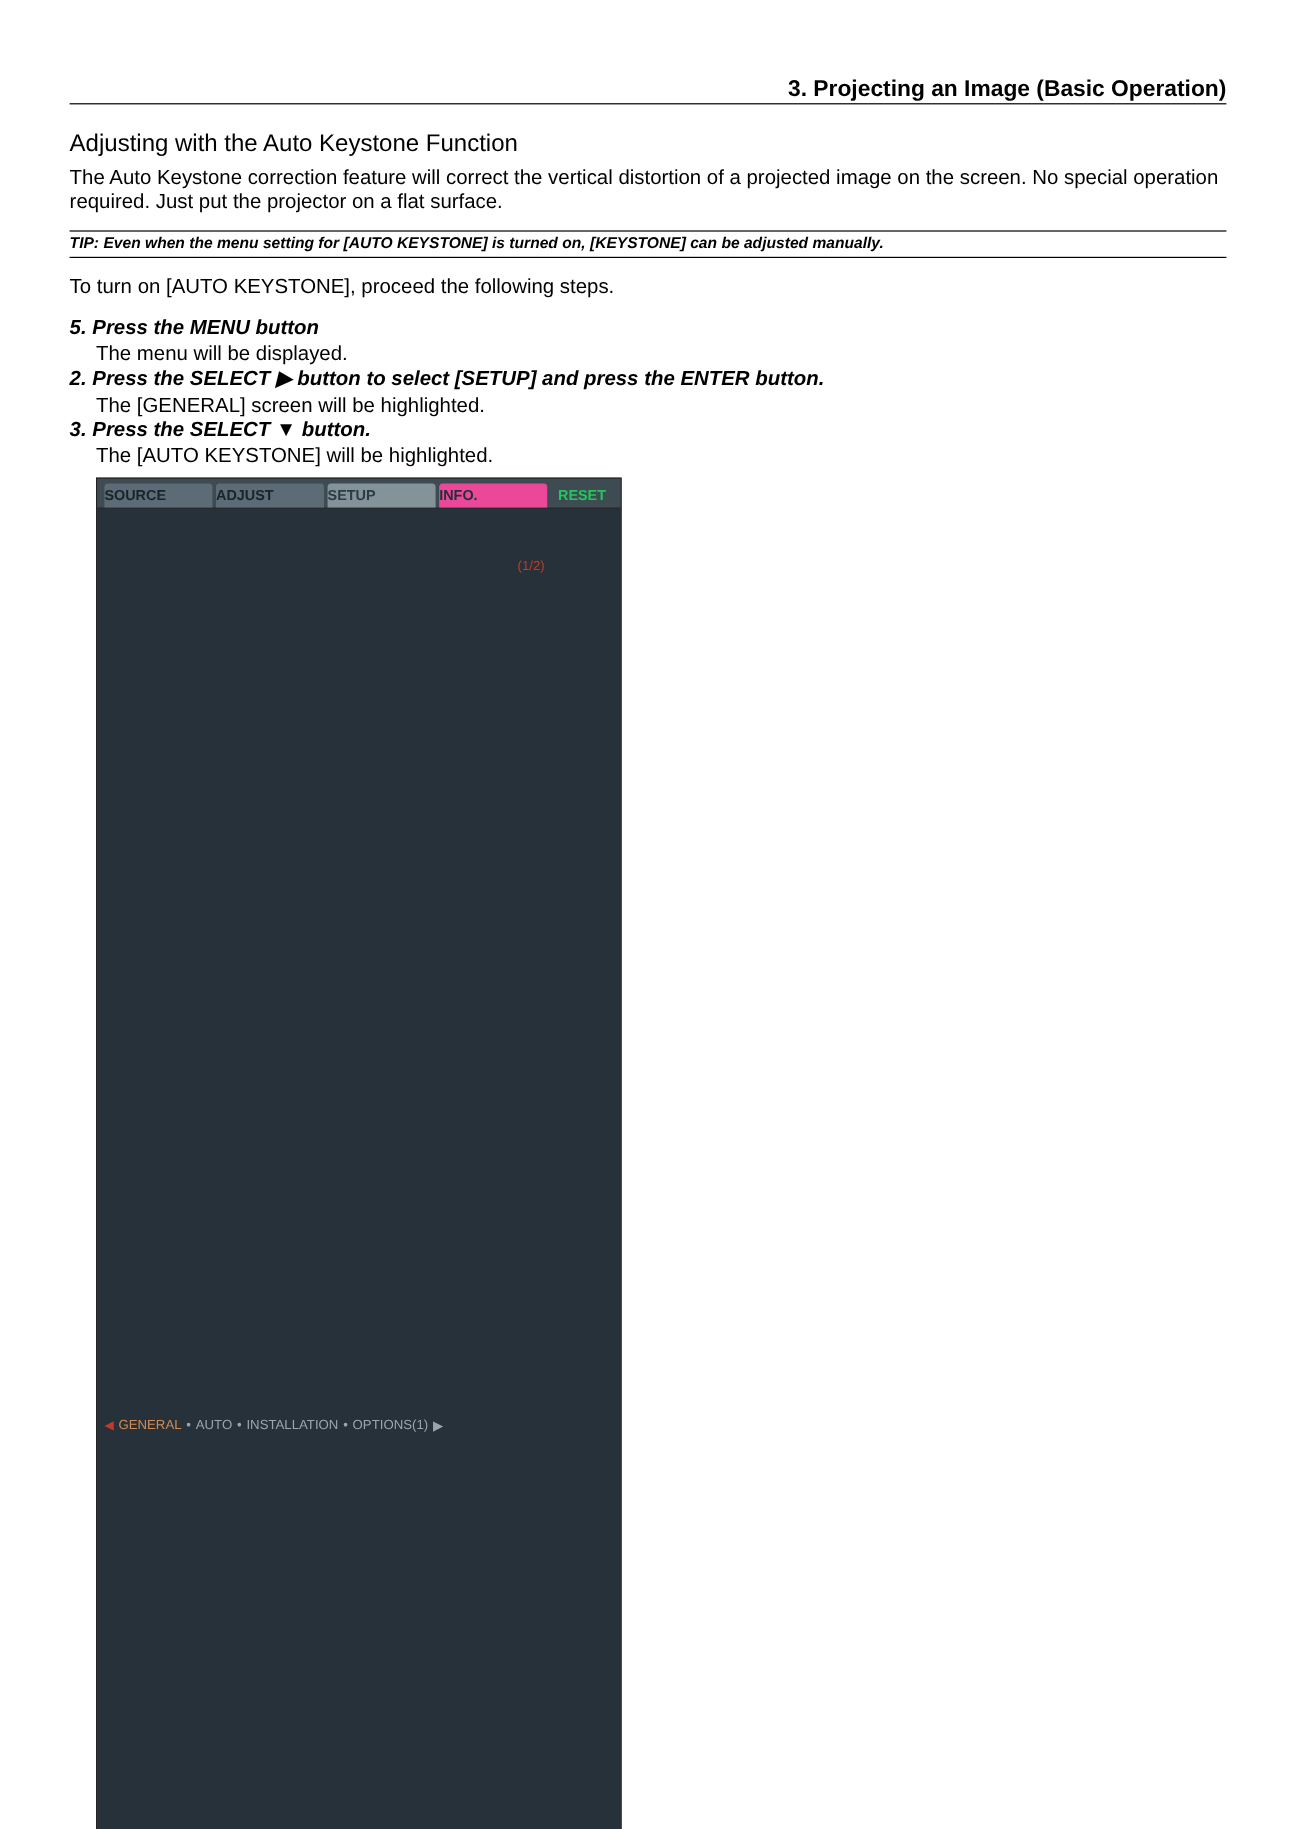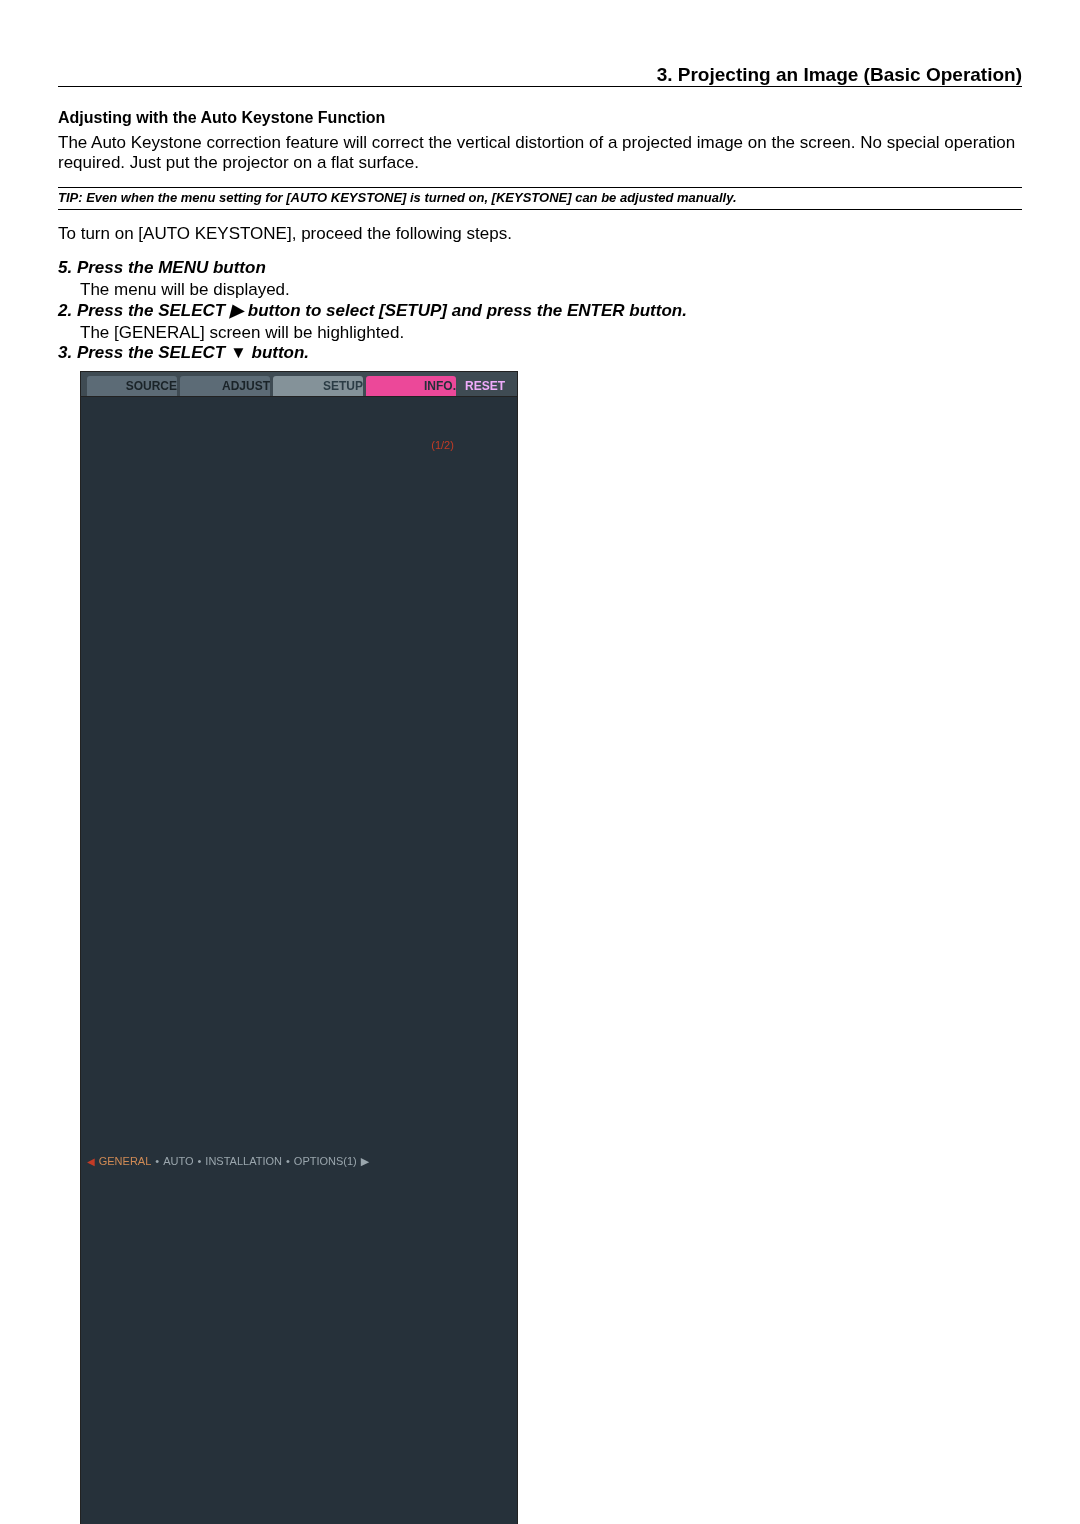--- a/index.html
+++ b/index.html
@@ -19,22 +19,22 @@
   }
   .section-header {
     text-align: right;
     font-weight: bold;
     font-size: 19px;
     border-bottom: 1.5px solid #000;
     padding-bottom: 0;
     margin-top: 24px;
   }
   .sub-heading {
-    font-weight: bold;
-    font-size: 16px;
+    font-weight: normal;
+    font-size: 20px;
     margin-top: 22px;
   }
   .body-text {
     font-size: 17px;
     margin-top: 6px;
   }
   .top-rule {
     border-top: 1.5px solid #000;
     margin-top: 14px;
     padding-top: 2px;
@@ -77,28 +77,28 @@
     padding: 4px 6px 0 6px;
     gap: 3px;
     border-bottom: 1px solid #222;
   }
   .osd-tab {
     flex: 1;
     background: #5c6b76;
     color: #1a2328;
     font-weight: bold;
     font-size: 12px;
-    text-align: right;
+    text-align: left;
     padding: 3px 0;
     border-radius: 3px 3px 0 0;
   }
   .osd-tab.active { background: #ec4899; color: #233039; }
   .osd-tab.setup { background: #849299; color: #2b3c45; }
   .osd-reset {
-    color: #f0abfc;
+    color: #22c55e;
     font-weight: bold;
     font-size: 12px;
     padding: 3px 6px;
   }
   .osd-subtabs {
     background: #26313a;
     color: #9aa6ad;
     font-size: 11px;
     padding: 2px 6px;
     display: flex;
@@ -124,20 +124,21 @@
   </div>
 
   <div class="body-text" style="margin-top:14px;">To turn on [AUTO KEYSTONE], proceed the following steps.</div>
 
   <div class="step-list">
     <div class="num-bi">5.  Press the MENU button</div>
     <div class="sub">The menu will be displayed.</div>
     <div class="num-bi">2.  Press the SELECT ▶ button to select [SETUP] and press the ENTER button.</div>
     <div class="sub">The [GENERAL] screen will be highlighted.</div>
     <div class="num-bi">3.  Press the SELECT ▼ button.</div>
+    <div class="sub">The [AUTO KEYSTONE] will be highlighted.</div>
   </div>
 
   <div class="osd">
     <div class="osd-tabs">
       <div class="osd-tab">SOURCE</div>
       <div class="osd-tab">ADJUST</div>
       <div class="osd-tab setup">SETUP</div>
       <div class="osd-tab active">INFO.</div>
       <div class="osd-reset">RESET</div>
     </div>

